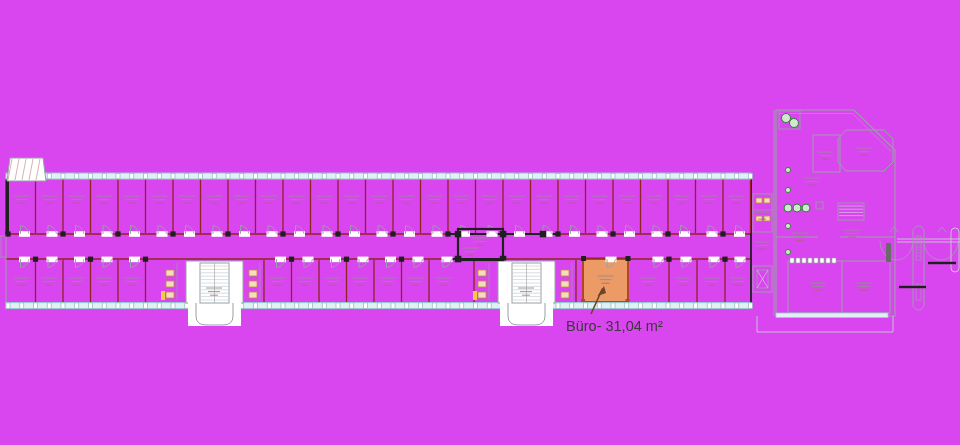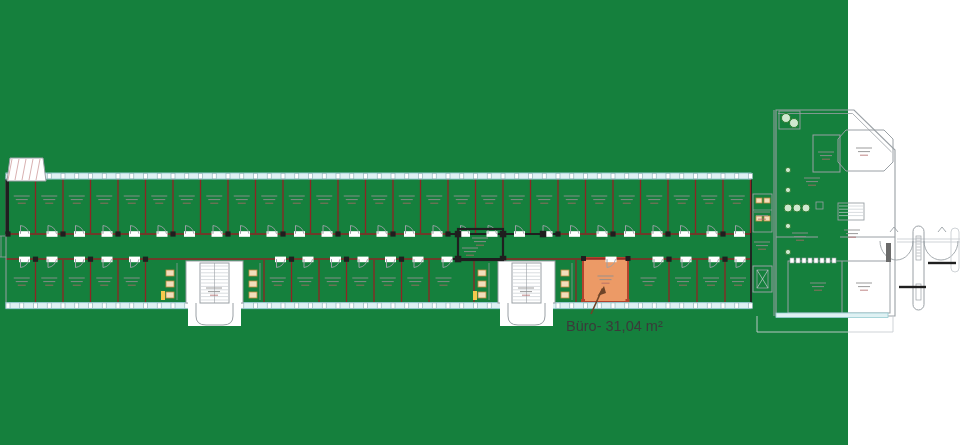--- a/index.html
+++ b/index.html
@@ -1,17 +1,17 @@
 <!DOCTYPE html>
 <html><head>
 <meta charset="utf-8">
 <style>
   html,body{margin:0;padding:0;width:960px;height:445px;background:#ffffff;overflow:hidden;
             font-family:"Liberation Sans", sans-serif;}
-  #stage{position:relative;width:848px;height:445px;background:#15803d;}
+  #stage{position:relative;width:960px;height:445px;background:#d946ef;}
   svg{display:block;position:absolute;left:0;top:0;}
   text{font-family:"Liberation Sans", sans-serif;}
 </style>
 </head>
 <body>
 
 <div id="stage">
   <svg id="plan" width="960" height="445" viewBox="0 0 960 445">
     <g id="gfx">
         <rect fill="#EC9A66" stroke="#B3442E" stroke-width="2" x="583" y="258" width="45" height="44"></rect>

